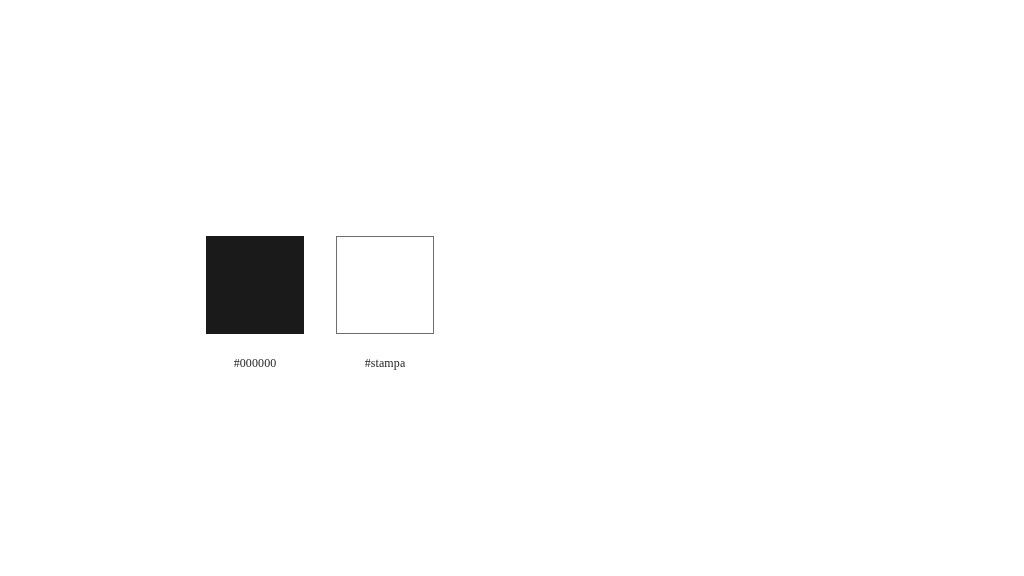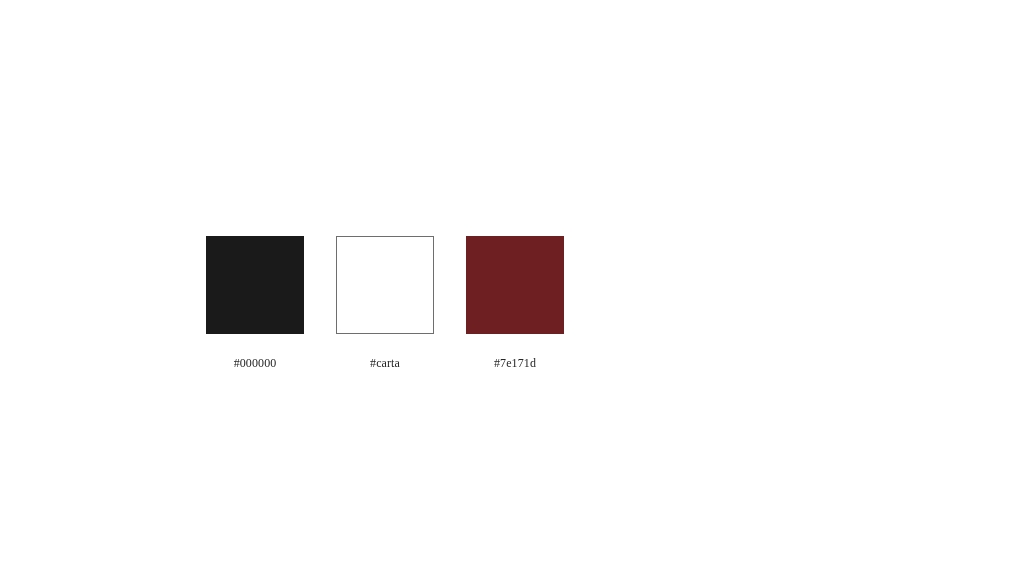--- a/index.html
+++ b/index.html
@@ -101,24 +101,20 @@
 
   <div id="swatch-row">
 
     <div class="swatch-cell">
       <div class="swatch-chip" style="background: rgb(26, 26, 26);"></div>
       <div class="swatch-label">#000000</div>
     </div>
 
     <div class="swatch-cell">
       <div class="swatch-chip bordered" style="background: rgb(255, 255, 255); border-color: rgb(110, 110, 110);"></div>
-      <div class="swatch-label">#carta</div>
+      <div class="swatch-label">#stampa</div>
     </div>
 
 
 
-    <div class="swatch-cell">
-      <div class="swatch-chip" style="background: rgb(110, 31, 34);"></div>
-      <div class="swatch-label">#7e171d</div>
-    </div>
 
   </div>
 </div>
 
 </body></html>

